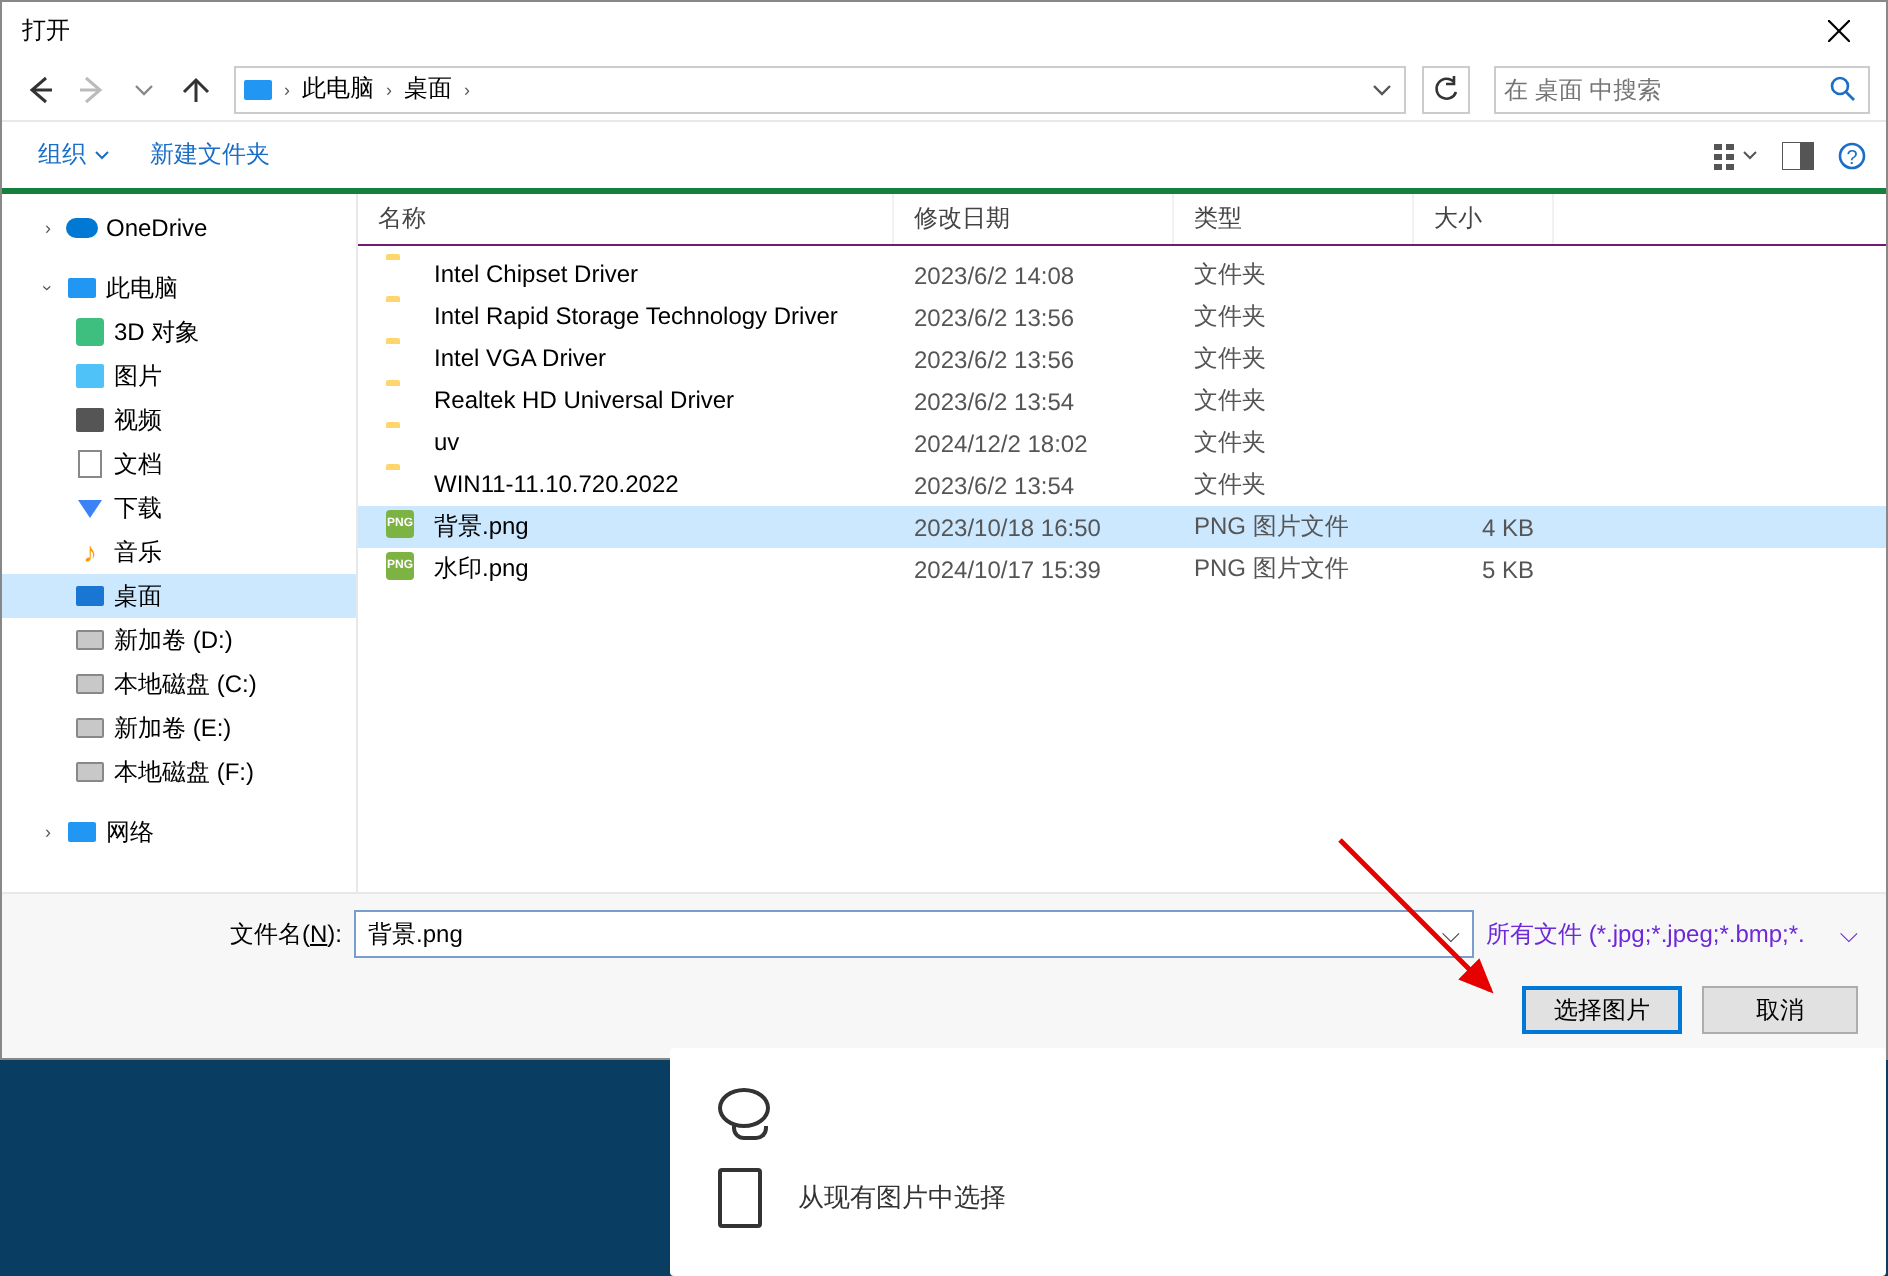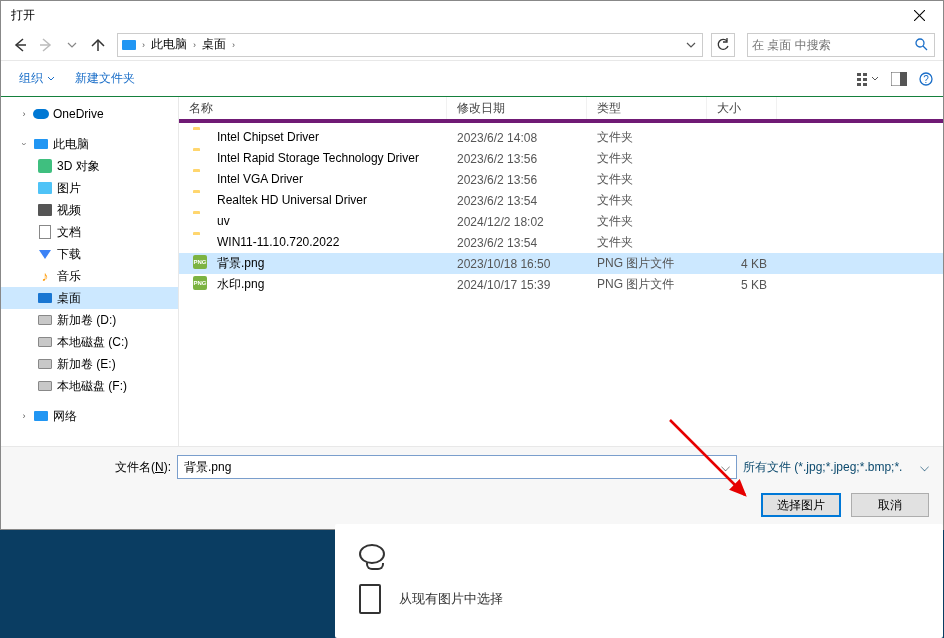--- a/index.html
+++ b/index.html
@@ -20,37 +20,37 @@
 .bc-icon { width: 18px; height: 18px; margin-right: 2px; display: flex; align-items: center; justify-content: center; }
 .bc-seg { font-size: 12px; color: #000; padding: 0 4px; display: flex; align-items: center; }
 .bc-sep { color: #555; font-size: 9px; padding: 0 2px; }
 .bc-spacer { flex: 1; }
 .bc-drop { width: 18px; display: flex; align-items: center; justify-content: center; color: #555; }
 .refresh-btn { width: 24px; height: 24px; border: 1px solid #ccc; display: flex; align-items: center; justify-content: center; margin-right: 10px; }
 .searchbox { width: 188px; height: 24px; border: 1px solid #ccc; display: flex; align-items: center; padding: 0 4px; }
 .searchbox input { border: none; outline: none; font-size: 12px; color: #666; flex: 1; background: transparent; }
 .search-icon-btn { width: 18px; display: flex; align-items: center; justify-content: center; }
 
-.toolbar { height: 36px; display: flex; align-items: center; justify-content: space-between; padding: 0 10px 0 18px; border-bottom: 1px solid #15803d; }
+.toolbar { height: 36px; display: flex; align-items: center; justify-content: space-between; padding: 0 10px 0 18px; border-bottom: 3px solid #15803d; }
 .toolbar-left { display: flex; gap: 20px; }
 .toolbar-item { font-size: 12px; color: #1a6ec8; display: flex; align-items: center; gap: 4px; }
 .toolbar-right { display: flex; align-items: center; gap: 12px; }
 .view-btn { display: flex; align-items: center; color: #444; }
 
 .body { flex: 1; display: flex; overflow: hidden; }
 .sidebar { width: 178px; border-right: 1px solid #e8e8e8; padding: 6px 0; overflow-y: auto; }
 .tree-item { height: 22px; display: flex; align-items: center; font-size: 12px; color: #000; padding-left: 18px; gap: 4px; white-space: nowrap; }
 .tree-item.child { padding-left: 36px; }
 .tree-item.selected { background: #cce8ff; }
 .tree-icon { width: 16px; height: 16px; display: flex; align-items: center; justify-content: center; flex-shrink: 0; }
 .tree-caret { width: 10px; color: #555; font-size: 9px; flex-shrink: 0; display: inline-block; text-align: center; }
 .tree-spacer { height: 8px; }
 
 .filelist { flex: 1; display: flex; flex-direction: column; overflow: hidden; }
-.col-headers { height: 26px; display: flex; align-items: center; border-bottom: 4px solid #701a75; font-size: 12px; color: #444; }
+.col-headers { height: 26px; display: flex; align-items: center; border-bottom: 1px solid #701a75; font-size: 12px; color: #444; }
 .col-headers > div { padding-left: 10px; border-right: 1px solid #f1f1f1; height: 100%; display: flex; align-items: center; }
 .col-name { width: 268px; }
 .col-date { width: 140px; }
 .col-type { width: 120px; }
 .col-size { width: 70px; text-align: center; }
 
 .file-rows { flex: 1; overflow-y: auto; padding-top: 4px; }
 .file-row { height: 21px; display: flex; align-items: center; font-size: 12px; color: #000; }
 .file-row.selected { background: #cce8ff; }
 .fr-name { width: 268px; padding-left: 14px; display: flex; align-items: flex-start; gap: 8px; }
@@ -58,21 +58,21 @@
 .fr-type { width: 120px; padding-left: 10px; color: #555; }
 .fr-size { width: 70px; text-align: right; padding-right: 10px; color: #555; }
 .file-icon { width: 16px; height: 16px; flex-shrink: 0; }
 
 .footer { border-top: 1px solid #e8e8e8; background: #f7f7f7; padding: 8px 14px 12px; }
 .footer-row1 { display: flex; align-items: center; margin-bottom: 14px; gap: 6px; }
 .filename-label { font-size: 12px; color: #000; white-space: nowrap; margin-left: 100px; }
 .filename-label u { text-decoration: underline; }
 .filename-input { flex: 1; height: 24px; border: 1px solid #7a9ecc; padding: 0 6px; font-size: 12px; background: #fff; display: flex; align-items: center; justify-content: space-between; }
 .filename-input .drop { color: #444; }
-.filetype-select { width: 186px; font-size: 12px; color: #0c4a6e; white-space: nowrap; display: flex; align-items: center; justify-content: space-between; overflow: hidden; }
+.filetype-select { width: 186px; font-size: 12px; color: #6d28d9; white-space: nowrap; display: flex; align-items: center; justify-content: space-between; overflow: hidden; }
 .footer-row2 { display: flex; justify-content: flex-end; gap: 10px; }
 .btn { height: 24px; padding: 0 14px; font-size: 12px; border: 1px solid #adadad; background: #e1e1e1; display: flex; align-items: center; justify-content: center; min-width: 78px; }
 .btn.primary { border: 2px solid #0078d7; }
 
 
 .bg-panel { position: absolute; left: 335px; top: 524px; width: 608px; height: 114px; background: #fff; border-radius: 2px; padding: 20px 24px; }
 .bg-row { display: flex; align-items: center; gap: 18px; font-size: 13px; color: #333; }
 .bg-box { width: 22px; height: 30px; border: 2px solid #333; border-radius: 2px; }
 .bg-cam { width: 26px; height: 20px; border: 2px solid #333; border-radius: 50%; position: relative; margin-bottom: 14px;}
 .bg-cam::after { content:''; position:absolute; bottom:-8px; left:5px; width:14px; height:5px; border:2px solid #333; border-top:none; border-radius: 0 0 6px 6px;}

